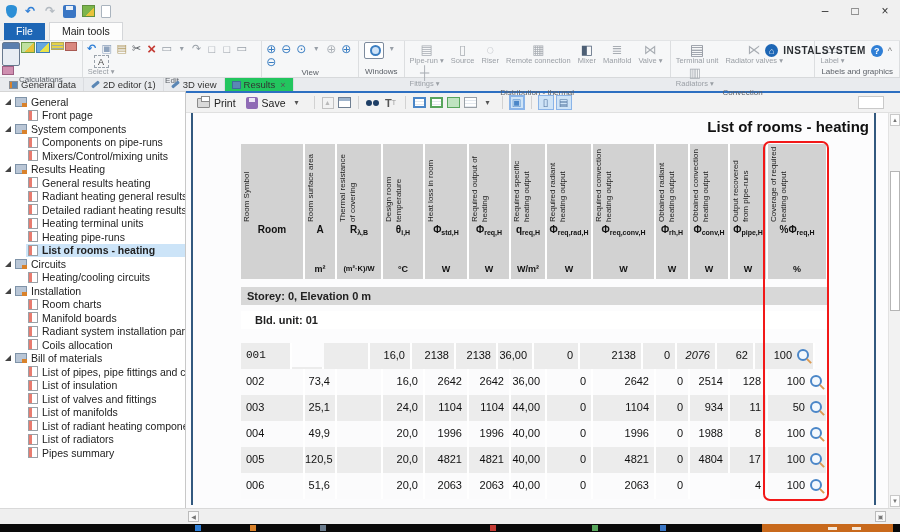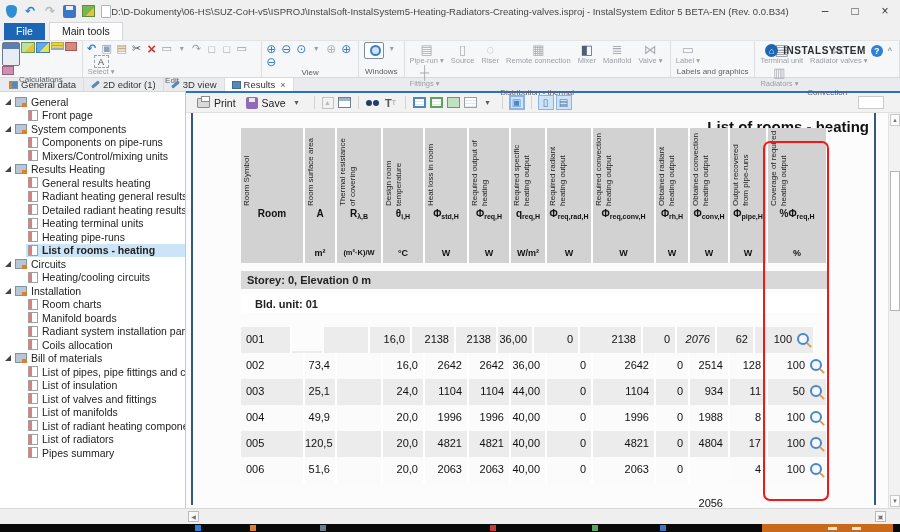--- a/index.html
+++ b/index.html
@@ -75,21 +75,21 @@
   .brand { position:absolute; right:8px; top:3px; display:flex; align-items:center; gap:5px; }
   .brand-logo { width:13px; height:13px; background:#1d66b5; border-radius:50%; color:#fff; font-size:9px; display:flex; align-items:center; justify-content:center; }
   .brand-logo::before { content:"⌂"; }
   .brand-name { font-size:10px; font-weight:bold; letter-spacing:0.5px; color:#2b2f33; }
   .brand-help { width:12px; height:12px; background:#2f7fd6; border-radius:50%; color:#fff; font-size:9px; font-weight:bold; display:flex; align-items:center; justify-content:center; }
   .brand-collapse { font-size:9px; color:#777; }
 
   
   .doctabs { height:13px; background:#e9ebee; display:flex; align-items:stretch; padding-left:2px; font-size:9.5px; }
   .dtab { display:flex; align-items:center; gap:3px; padding:0 7px; color:#333; border-right:1px solid #dadce0; }
-  .dtab.active { background:#ffffff; }
+  .dtab.active { background:#22c55e; }
   .dticon { width:9px; height:8px; display:inline-block; }
   .dt-general-data { background:linear-gradient(90deg,#d9822b 33%,#5b87b5 33%); border:1px solid #8a8f96; }
   .dt-pencil { width:9px; height:3px; background:#5b87b5; transform:rotate(-40deg); border-radius:1px; }
   .dt-results { background:#5b87b5; border:1px solid #3f6econ; border:1px solid #3f6b99; }
   .dclose { color:#555; font-size:9px; margin-left:2px; }
 
   
   .main { height:417px; display:flex; }
   .sidebar { width:186px; background:#fff; border-right:1px solid #c8c8c8; border-top:1px solid #d5d5d5; padding-top:3px; overflow:hidden; }
   .titem { height:13.5px; display:flex; align-items:center; font-size:10.5px; color:#222; white-space:nowrap; }
@@ -131,21 +131,21 @@
   .ti-fit-page::before { content:"⛶"; content:"▣"; color:#4a86c8; }
   .ti-single-page::before { content:"▯"; color:#4a6f9b; }
   .ti-continuous::before { content:"▤"; color:#4a6f9b; }
   .tright { margin-left:auto; margin-right:16px; width:26px; height:13px; background:#fff; border:1px solid #c9c9c9; }
 
   .rcontent { position:relative; flex:1; background:#fcfcfd; overflow:hidden; }
   .pageline { position:absolute; top:0; bottom:3px; width:2px; background:#33597f; }
   .pageline.l { left:5px; } .pageline.r { left:688px; }
   .rtitle { position:absolute; top:5px; right:31px; font-size:15px; font-weight:bold; color:#111; }
 
-  .rtable { position:absolute; left:55px; top:15px; width:591px; }
+  .rtable { position:absolute; left:55px; top:31px; width:591px; }
   .thead { display:flex; margin-bottom:8px; }
   .hcell { background:#d2d2d2; border-right:2px solid #fff; height:135px; display:flex; flex-direction:column; }
   .hrot { flex:0 0 80px; writing-mode:vertical-rl; transform:rotate(180deg); font-size:8px; line-height:1.3; color:#222; padding:2px 1px; overflow:hidden; }
   .hsym { flex:0 0 16px; font-weight:bold; font-size:10px; text-align:center; color:#111; white-space:nowrap; }
   .hsym sub { font-size:7px; }
   .hfill { flex:1; }
   .hunit { flex:0 0 15px; font-weight:bold; font-size:9px; text-align:center; color:#111; white-space:nowrap; }
   .hunit.small { font-size:7.5px; }
   .storey { width:587px; height:18px; background:#d8d8d8; font-size:11px; font-weight:bold; color:#222; line-height:18px; padding-left:6px; margin-bottom:6px; }
   .bld { width:587px; height:18px; background:#fff; font-size:11px; font-weight:bold; color:#222; line-height:18px; padding-left:14px; margin-bottom:14px; }
@@ -183,21 +183,20 @@
 
   <div class="titlebar">
     <div class="qat">
         <span class="qicon q-app-logo"></span>
         <span class="qicon q-undo"></span>
         <span class="qicon q-redo"></span>
         <span class="qicon q-save"></span>
         <span class="qicon q-export"></span>
         <span class="qicon q-new-document"></span>
       </div>
-    <div class="title">D:\D-Dokumenty\06-HS\SUZ-CoH-v5\ISPROJ\InstalSoft-InstalSystem5-Heating-Radiators-Creating-valves.isproj - InstalSystem Editor 5 BETA-EN (Rev. 0.0.B34)</div>
     <div class="wincontrols">
         <div class="wbtn wbtn-minimize">–</div>
         <div class="wbtn wbtn-maximize">□</div>
         <div class="wbtn wbtn-close">×</div>
       </div>
   </div>
 
   <div class="rtabs">
     <div class="rtab file">File</div>
     <div class="rtab active">Main tools</div>
@@ -287,42 +286,42 @@
           <div class="ritem">
             <span class="ricon ri-fittings"></span>
             <span class="rlbl">Fittings ▾</span>
           </div>
         </div>
       <div class="rglabel">Distribution - thermal</div>
     </div>
     <div class="rgroup">
       <div class="ricons">
           <div class="ritem">
+            <span class="ricon ri-terminal-unit"></span>
+            <span class="rlbl">Terminal unit</span>
+          </div>
+          <div class="ritem">
+            <span class="ricon ri-radiator-valves"></span>
+            <span class="rlbl">Radiator valves ▾</span>
+          </div>
+          <div class="ritem">
+            <span class="ricon ri-radiators"></span>
+            <span class="rlbl">Radiators ▾</span>
+          </div>
+        </div>
+      <div class="rglabel">Convection</div>
+    </div>
+    <div class="rgroup">
+      <div class="ricons">
+          <div class="ritem">
             <span class="ricon ri-label"></span>
             <span class="rlbl">Label ▾</span>
           </div>
         </div>
       <div class="rglabel">Labels and graphics</div>
-    </div>
-    <div class="rgroup">
-      <div class="ricons">
-          <div class="ritem">
-            <span class="ricon ri-terminal-unit"></span>
-            <span class="rlbl">Terminal unit</span>
-          </div>
-          <div class="ritem">
-            <span class="ricon ri-radiator-valves"></span>
-            <span class="rlbl">Radiator valves ▾</span>
-          </div>
-          <div class="ritem">
-            <span class="ricon ri-radiators"></span>
-            <span class="rlbl">Radiators ▾</span>
-          </div>
-        </div>
-      <div class="rglabel">Convection</div>
     </div>
     <div class="brand">
       <span class="brand-logo"></span>
       <span class="brand-name">INSTALSYSTEM</span>
       <span class="brand-help">?</span>
       <span class="brand-collapse">^</span>
     </div>
   </div>
 
   <div class="doctabs" id="doctabs">
@@ -633,21 +632,21 @@
               </div>
             </div>
           <div class="storey">
             <span>Storey: 0, Elevation 0 m</span>
           </div>
           <div class="bld">
             <span>Bld. unit: 01</span>
           </div>
           <div id="tbody">
               <div class="drow alt">
-                <div class="dcell first" style="width: 51px;">001</div>
+                <div class="dcell first" style="width: 51px; font-family: Liberation Mono, monospace;">001</div>
                 <div class="dcell" style="width: 32px; margin-top: 24px;">59,4</div>
                 <div class="dcell" style="width: 46px;"></div>
                 <div class="dcell" style="width: 42px;">16,0</div>
                 <div class="dcell" style="width: 44px;">2138</div>
                 <div class="dcell" style="width: 42px;">2138</div>
                 <div class="dcell" style="width: 36px;">36,00</div>
                 <div class="dcell" style="width: 46px;">0</div>
                 <div class="dcell" style="width: 63px;">2138</div>
                 <div class="dcell" style="width: 34px;">0</div>
                 <div class="dcell" style="width: 40px; font-style: italic;">2076</div>

